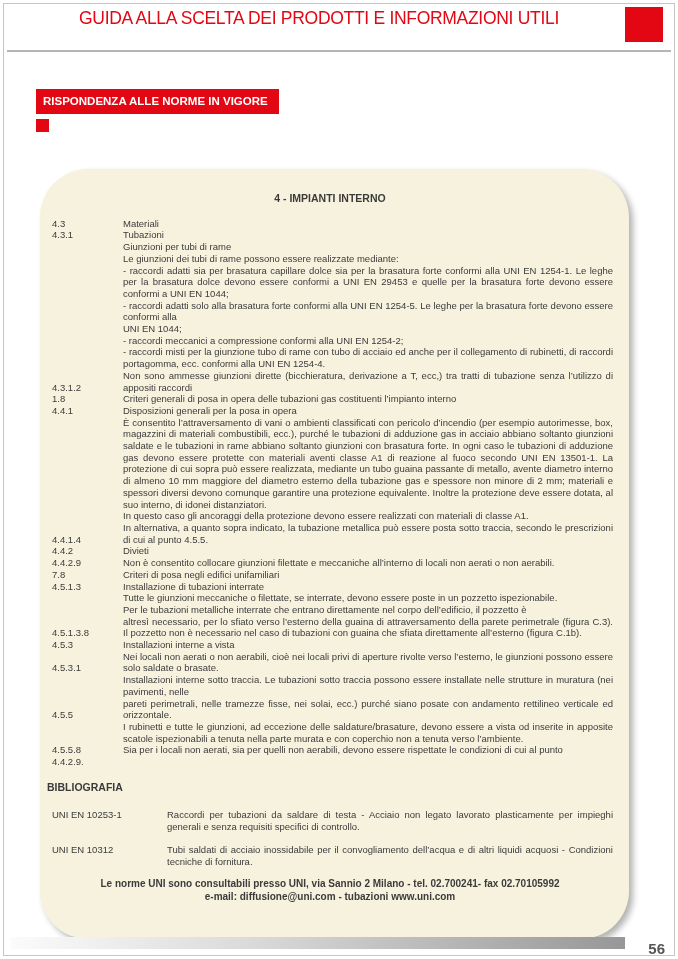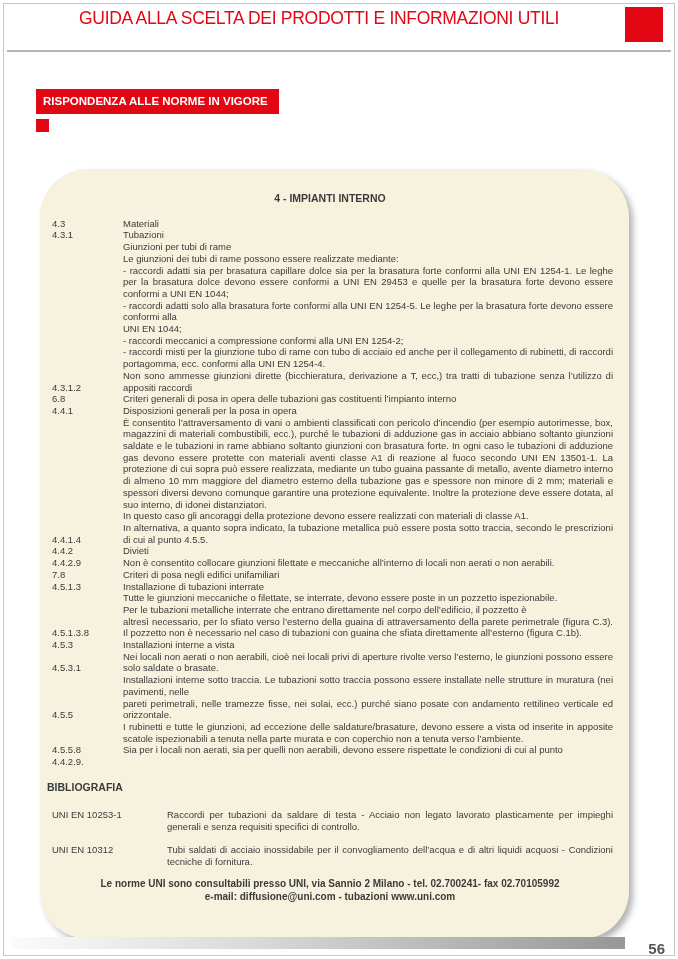--- a/index.html
+++ b/index.html
@@ -112,21 +112,21 @@
         <div class="clause-text">Giunzioni per tubi di rame
 Le giunzioni dei tubi di rame possono essere realizzate mediante:
 - raccordi adatti sia per brasatura capillare dolce sia per la brasatura forte conformi alla UNI EN 1254-1. Le leghe per la brasatura dolce devono essere conformi a UNI EN 29453 e quelle per la brasatura forte devono essere conformi a UNI EN 1044;
 - raccordi adatti solo alla brasatura forte conformi alla UNI EN 1254-5. Le leghe per la brasatura forte devono essere conformi alla
 UNI EN 1044;
 - raccordi meccanici a compressione conformi alla UNI EN 1254-2;
 - raccordi misti per la giunzione tubo di rame con tubo di acciaio ed anche per il collegamento di rubinetti, di raccordi portagomma, ecc. conformi alla UNI EN 1254-4.
 Non sono ammesse giunzioni dirette (bicchieratura, derivazione a T, ecc,) tra tratti di tubazione senza l’utilizzo di appositi raccordi</div>
       </div>
       <div class="clause-row">
-        <div class="clause-num">6.8</div>
+        <div class="clause-num">1.8</div>
         <div class="clause-text">Criteri generali di posa in opera delle tubazioni gas costituenti l’impianto interno</div>
       </div>
       <div class="clause-row">
         <div class="clause-num">4.4.1</div>
         <div class="clause-text">Disposizioni generali per la posa in opera</div>
       </div>
       <div class="clause-row">
         <div class="clause-num">4.4.1.4</div>
         <div class="clause-text">È consentito l’attraversamento di vani o ambienti classificati con pericolo d’incendio (per esempio autorimesse, box, magazzini di materiali combustibili, ecc.), purché le tubazioni di adduzione gas in acciaio abbiano soltanto giunzioni saldate e le tubazioni in rame abbiano soltanto giunzioni con brasatura forte. In ogni caso le tubazioni di adduzione gas devono essere protette con materiali aventi classe A1 di reazione al fuoco secondo UNI EN 13501-1. La protezione di cui sopra può essere realizzata, mediante un tubo guaina passante di metallo, avente diametro interno di almeno 10 mm maggiore del diametro esterno della tubazione gas e spessore non minore di 2 mm; materiali e spessori diversi devono comunque garantire una protezione equivalente. Inoltre la protezione deve essere dotata, al suo interno, di idonei distanziatori.
 In questo caso gli ancoraggi della protezione devono essere realizzati con materiali di classe A1.

